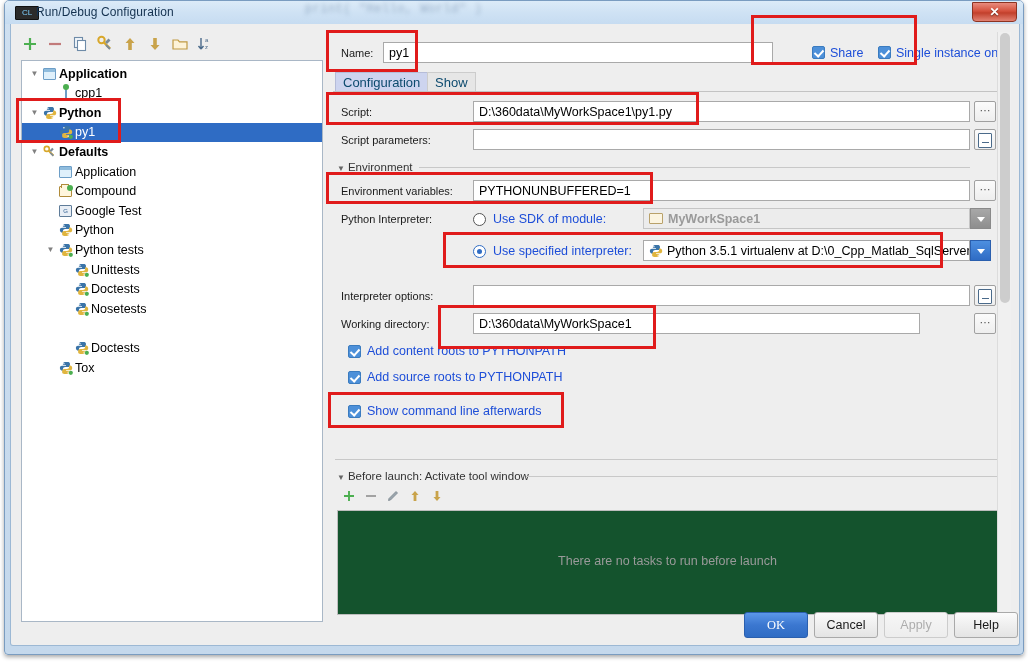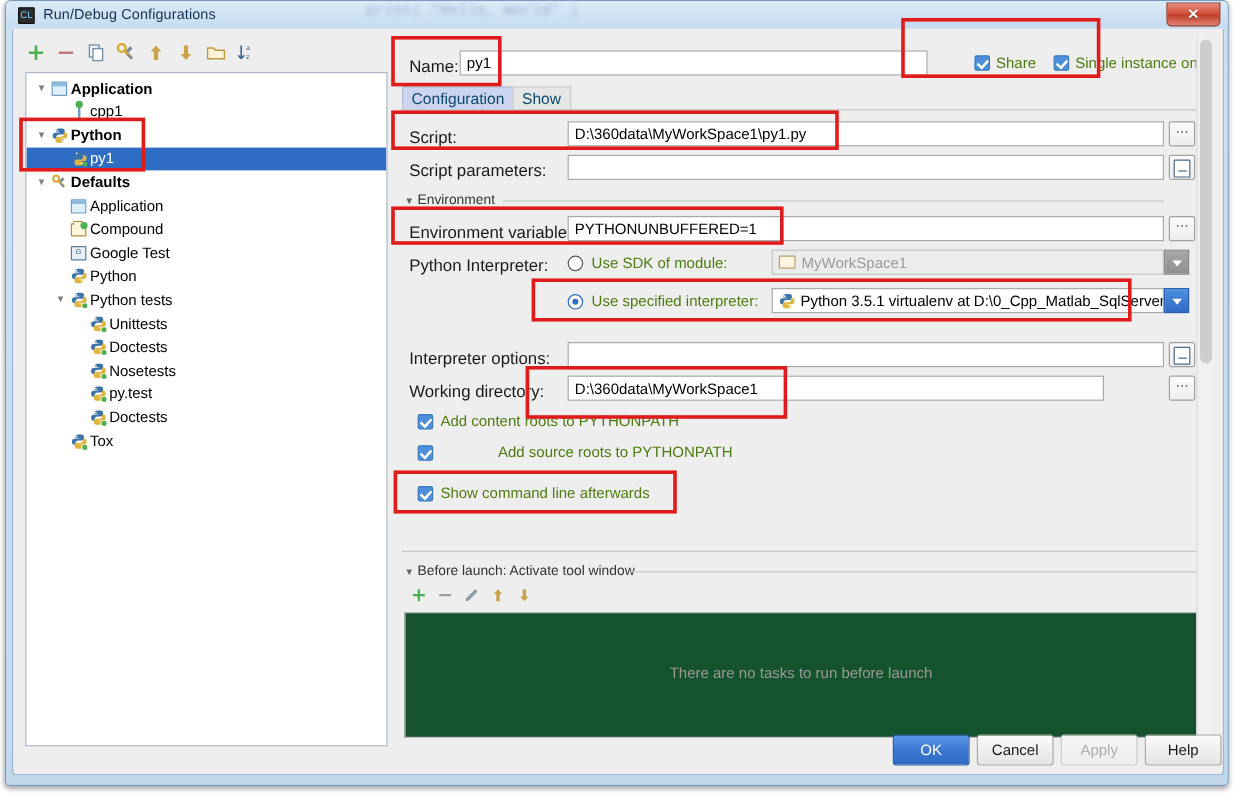--- a/index.html
+++ b/index.html
@@ -31,21 +31,21 @@
     overflow: hidden;
   }
   .title-text {
     position: absolute; left: 31px; top: 4px;
     font-size: 12px; color: #14314f;
     letter-spacing: .1px;
     white-space: nowrap;
   }
   .title-icon {
     position: absolute; left: 10px; top: 5px;
-    width: 14px; height: 14px;
+    width: 24px; height: 14px;
     background: #2b2b2b;
     border: 1px solid #111;
     border-radius: 1px;
     font-size: 8px; color: #7fd0ff;
     text-align: center; line-height: 12px;
     font-family: "Liberation Sans", sans-serif;
   }
   
   .ghost-code {
     position: absolute; left: 300px; top: 1px;
@@ -122,21 +122,21 @@
   .py-icon { width: 14px; height: 14px; position: relative; display:inline-block; }
 
   
   .right-panel {
     position: absolute; left: 322px; top: 8px;
     width: 678px; height: 590px;
   }
 
   .row-label {
     position: absolute;
-    font-size: 14px; color: #1a1a1a;
+    font-size: 11px; color: #1a1a1a;
     white-space: nowrap;
   }
 
   .txtfield {
     position: absolute;
     background: #ffffff;
     border: 1px solid #a9a9a9;
     font-size: 12.5px; color: #000;
     padding: 0 5px;
     display: flex; align-items: center;
@@ -206,21 +206,21 @@
     border: 1px solid #3a7bbf;
     background: #4d90d9;
     border-radius: 2px;
   }
   .cb:after {
     content:''; position:absolute; left:3px; top:1px;
     width:4px; height:7px;
     border: solid #ffffff; border-width: 0 2px 2px 0;
     transform: rotate(42deg);
   }
-  .cb-label { position: absolute; font-size: 12.5px; color: #4d7c0f; white-space: nowrap; }
+  .cb-label { position: absolute; font-size: 12.5px; color: #1d4ed8; white-space: nowrap; }
 
   
   .radio {
     position: absolute; width: 13px; height: 13px;
     border: 1.5px solid #555; border-radius: 50%;
     background: #fff;
   }
   .radio.on { border-color: #2f6cc4; background: #ffffff; }
   .radio.on:after {
     content:''; position:absolute; left:2.5px; top:2.5px;
@@ -292,21 +292,21 @@
 </style>
 </head>
 <body>
 
 <div id="screen">
 
   <div class="win-frame">
 
     <div class="titlebar">
       <div class="title-icon">CL</div>
-      <div class="title-text">Run/Debug Configurations</div>
+      <div class="title-text">Run/Debug Configuration</div>
       <div class="ghost-code">print( "Hello, World" )</div>
       <div class="close-btn">✕</div>
     </div>
 
     <div class="dialog-body">
 
       <div class="left-toolbar">
         <div class="tb-icon" style="left:0px">
           <svg width="18" height="18" viewBox="0 0 18 18">
               <path d="M9 3 V15 M3 9 H15" stroke="#4caf50" stroke-width="2.2" fill="none"></path>
@@ -488,33 +488,20 @@
                 <svg width="14" height="14" viewBox="0 0 16 16">
                   <path d="M7.8 1.2c-2 0-3.3.6-3.3 1.9v1.6h3.5v.6H3.4C2 5.3 1 6.2 1 8.1c0 1.8 1 2.9 2.4 2.9h1.1V9.2c0-1.4 1.2-2.3 2.6-2.3h3.2c1.2 0 2.2-.9 2.2-2.1V3.1c0-1.2-1.1-1.9-2.5-1.9H7.8z" fill="#3b74a8"></path>
                   <path d="M8.3 14.8c2 0 3.3-.6 3.3-1.9v-1.6H8.1v-.6h4.6c1.4 0 2.4-.9 2.4-2.8 0-1.8-1-2.9-2.4-2.9h-1.1v1.8c0 1.4-1.2 2.3-2.6 2.3H5.8c-1.2 0-2.2.9-2.2 2.1v1.7c0 1.2 1.1 1.9 2.5 1.9h2.2z" fill="#e0b53f"></path>
                   <circle cx="5.6" cy="3.2" r=".8" fill="#fff"></circle>
                   <circle cx="10.5" cy="12.8" r=".8" fill="#fff"></circle>
                   <circle cx="13.5" cy="13.5" r="2.4" fill="#4caf50"></circle>
                 </svg>
               </span>
               <span class="tlabel">Nosetests</span>
             </div>
-            <div class="tree-row" style="top: 257.8px; padding-left: 38px;">
-              <span class="arrow">&nbsp;</span>
-              <span class="ticon">
-                <svg width="14" height="14" viewBox="0 0 16 16">
-                  <path d="M7.8 1.2c-2 0-3.3.6-3.3 1.9v1.6h3.5v.6H3.4C2 5.3 1 6.2 1 8.1c0 1.8 1 2.9 2.4 2.9h1.1V9.2c0-1.4 1.2-2.3 2.6-2.3h3.2c1.2 0 2.2-.9 2.2-2.1V3.1c0-1.2-1.1-1.9-2.5-1.9H7.8z" fill="#3b74a8"></path>
-                  <path d="M8.3 14.8c2 0 3.3-.6 3.3-1.9v-1.6H8.1v-.6h4.6c1.4 0 2.4-.9 2.4-2.8 0-1.8-1-2.9-2.4-2.9h-1.1v1.8c0 1.4-1.2 2.3-2.6 2.3H5.8c-1.2 0-2.2.9-2.2 2.1v1.7c0 1.2 1.1 1.9 2.5 1.9h2.2z" fill="#e0b53f"></path>
-                  <circle cx="5.6" cy="3.2" r=".8" fill="#fff"></circle>
-                  <circle cx="10.5" cy="12.8" r=".8" fill="#fff"></circle>
-                  <circle cx="13.5" cy="13.5" r="2.4" fill="#4caf50"></circle>
-                </svg>
-              </span>
-              <span class="tlabel">py.test</span>
-            </div>
             <div class="tree-row" style="top: 277.4px; padding-left: 38px;">
               <span class="arrow">&nbsp;</span>
               <span class="ticon">
                 <svg width="14" height="14" viewBox="0 0 16 16">
                   <path d="M7.8 1.2c-2 0-3.3.6-3.3 1.9v1.6h3.5v.6H3.4C2 5.3 1 6.2 1 8.1c0 1.8 1 2.9 2.4 2.9h1.1V9.2c0-1.4 1.2-2.3 2.6-2.3h3.2c1.2 0 2.2-.9 2.2-2.1V3.1c0-1.2-1.1-1.9-2.5-1.9H7.8z" fill="#3b74a8"></path>
                   <path d="M8.3 14.8c2 0 3.3-.6 3.3-1.9v-1.6H8.1v-.6h4.6c1.4 0 2.4-.9 2.4-2.8 0-1.8-1-2.9-2.4-2.9h-1.1v1.8c0 1.4-1.2 2.3-2.6 2.3H5.8c-1.2 0-2.2.9-2.2 2.1v1.7c0 1.2 1.1 1.9 2.5 1.9h2.2z" fill="#e0b53f"></path>
                   <circle cx="5.6" cy="3.2" r=".8" fill="#fff"></circle>
                   <circle cx="10.5" cy="12.8" r=".8" fill="#fff"></circle>
                   <circle cx="13.5" cy="13.5" r="2.4" fill="#4caf50"></circle>
                 </svg>
@@ -576,21 +563,21 @@
         <div class="row-label" style="left:8px; top:153px;">Environment variables:</div>
         <div class="txtfield" style="left:140px; top:148px; width:497px; height:21px;">
           <span>PYTHONUNBUFFERED=1</span>
         </div>
         <div class="browse-btn" style="left:641px; top:148px;">⋯</div>
 
         <div class="row-label" style="left:8px; top:181px;">Python Interpreter:</div>
 
         <div class="radio" style="left:140px; top:181px;"></div>
         <div class="cb-label" style="left:160px; top:180px;">Use SDK of module:</div>
-        <div class="combo" style="left:310px; top:176px; width:327px; height:21px;">
+        <div class="combo" style="left:310px; top:176px; width:327px; height:21px;font-weight:bold;">
           <span style="display:inline-block;width:14px;height:11px;border:1.2px solid #b9a16a;background:#fbf4e0;border-radius:1px;margin-right:5px;"></span>
           <span>MyWorkSpace1</span>
         </div>
         <div class="combo-arrow" style="left:637px; top:176px;"></div>
 
         <div class="radio on" style="left:140px; top:213px;"></div>
         <div class="cb-label" style="left:160px; top:212px;">Use specified interpreter:</div>
         <div class="combo active" style="left:310px; top:208px; width:327px; height:21px;">
           <span class="py-icon" style="margin-right:4px;">
             <svg width="14" height="14" viewBox="0 0 16 16">
@@ -613,21 +600,21 @@
         <div class="row-label" style="left:8px; top:286px;">Working directory:</div>
         <div class="txtfield" style="left:140px; top:281px; width:447px; height:21px;">
           <span>D:\360data\MyWorkSpace1</span>
         </div>
         <div class="browse-btn" style="left:641px; top:281px;">⋯</div>
 
         <div class="cb" style="left:15px; top:313px;"></div>
         <div class="cb-label" style="left:34px; top:312px;">Add content roots to PYTHONPATH</div>
 
         <div class="cb" style="left:15px; top:339px;"></div>
-        <div class="cb-label" style="left:34px; top:338px;margin-left:48px;">Add source roots to PYTHONPATH</div>
+        <div class="cb-label" style="left:34px; top:338px;">Add source roots to PYTHONPATH</div>
 
         <div class="cb" style="left:15px; top:373px;"></div>
         <div class="cb-label" style="left:34px; top:372px;">Show command line afterwards</div>
 
         <div class="sect-line" style="left:2px; top:427px; width:663px;"></div>
 
         <div class="sect" style="left:4px; top:438px;">
           <span class="tri">▼</span><span>Before launch: Activate tool window</span>
         </div>
         <div class="sect-line" style="left:193px; top:444px; width:472px;"></div>
@@ -662,21 +649,21 @@
 
         <div class="task-area" style="left:4px; top:478px; width:661px; height:105px;">
           <div class="task-empty" style="top:43px;">There are no tasks to run before launch</div>
         </div>
 
         <div class="vscroll">
           <div class="vthumb"></div>
         </div>
       </div>
 
-      <div class="btn default" style="left:733px; top:588px; width:64px;">OK</div>
+      <div class="btn default" style="left:733px; top:588px; width:64px;font-family:Liberation Serif, serif;">OK</div>
       <div class="btn normal" style="left:803px; top:588px; width:64px;">Cancel</div>
       <div class="btn disabled" style="left:873px; top:588px; width:64px;">Apply</div>
       <div class="btn normal" style="left:943px; top:588px; width:64px;">Help</div>
 
     </div>
   </div>
 
   <div class="redbox" style="left:16px;  top:98px;  width:105px; height:45px;"></div>
   <div class="redbox" style="left:326px; top:30px;  width:92px;  height:42px;"></div>
   <div class="redbox" style="left:751px; top:15px;  width:166px; height:50px;"></div>

